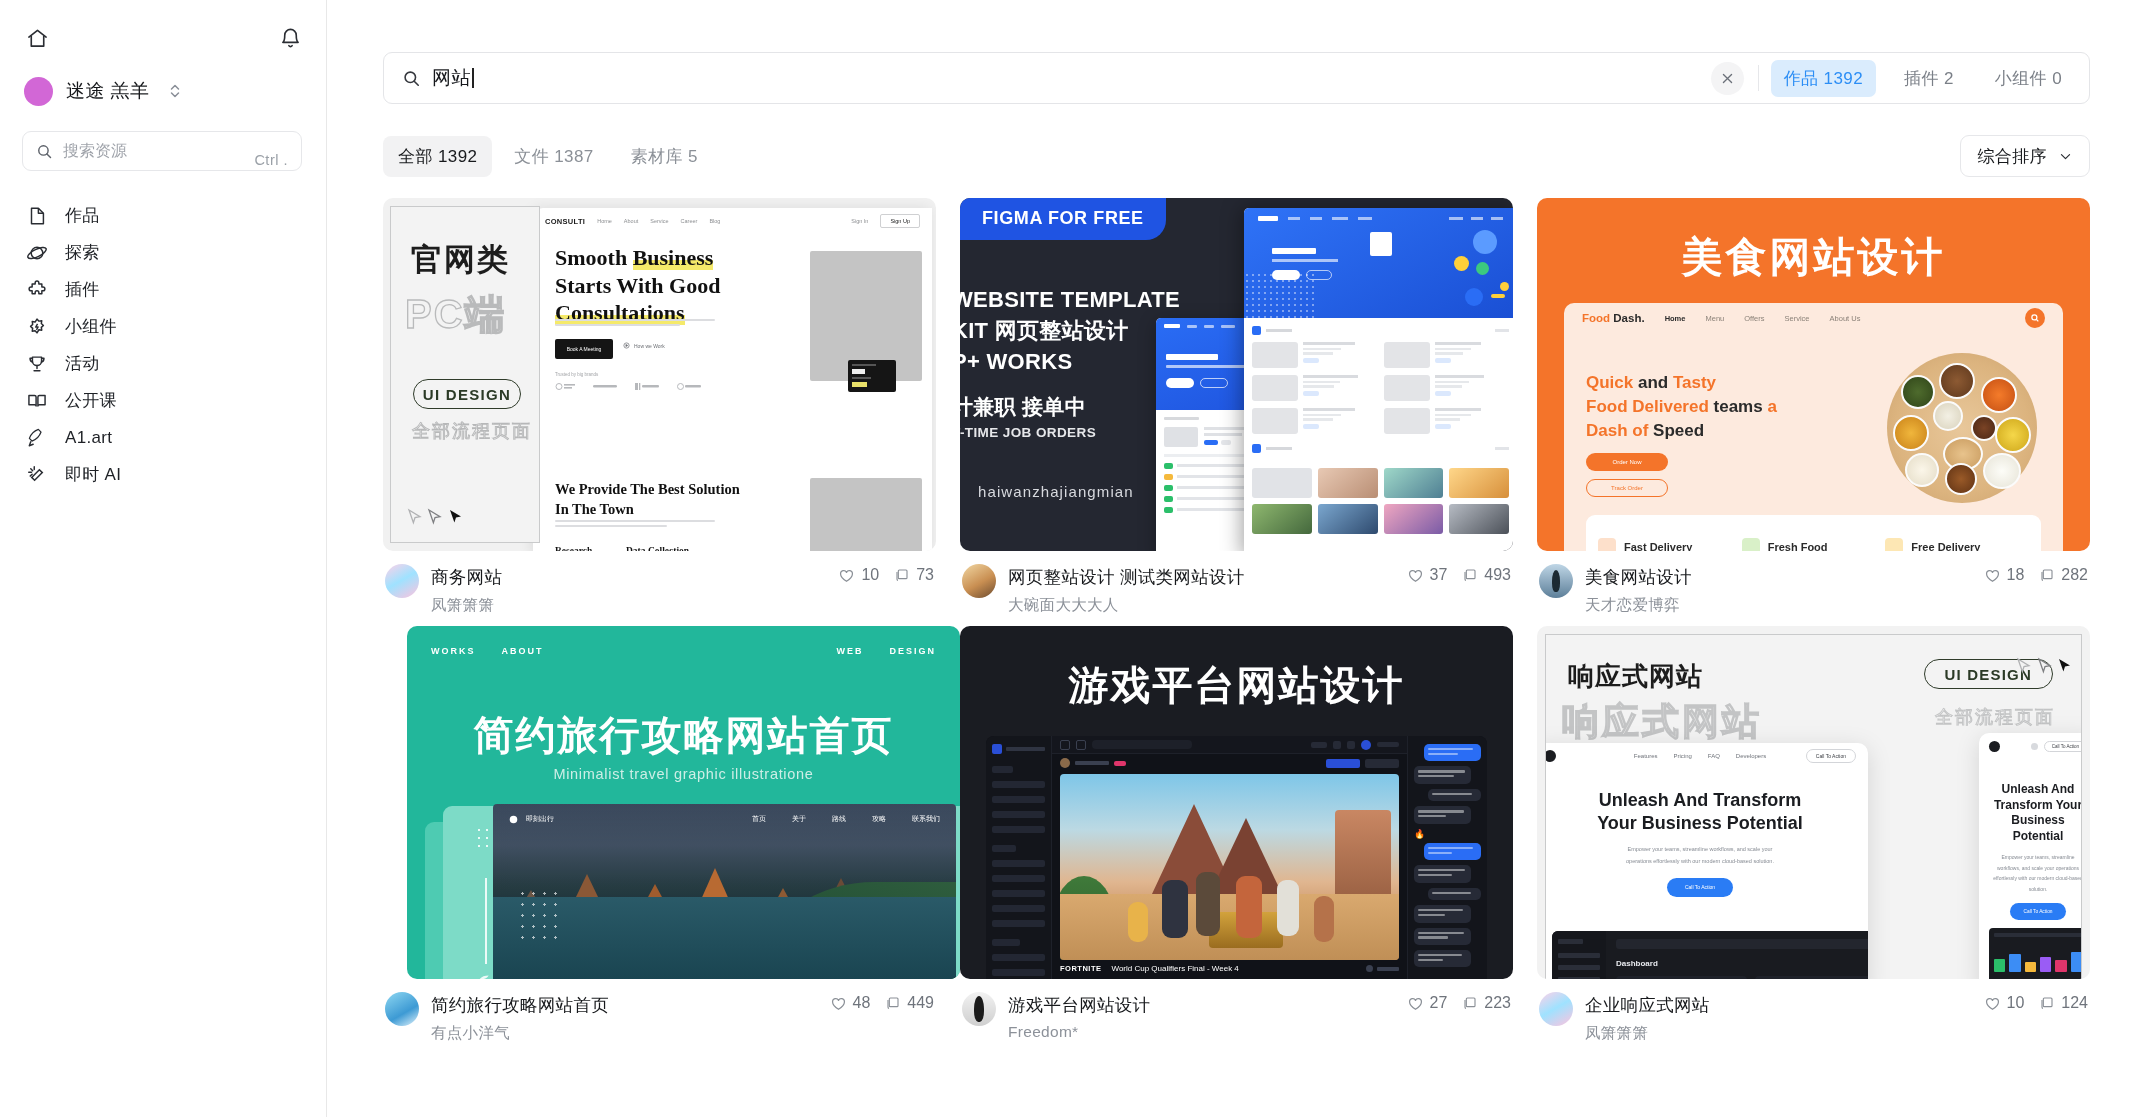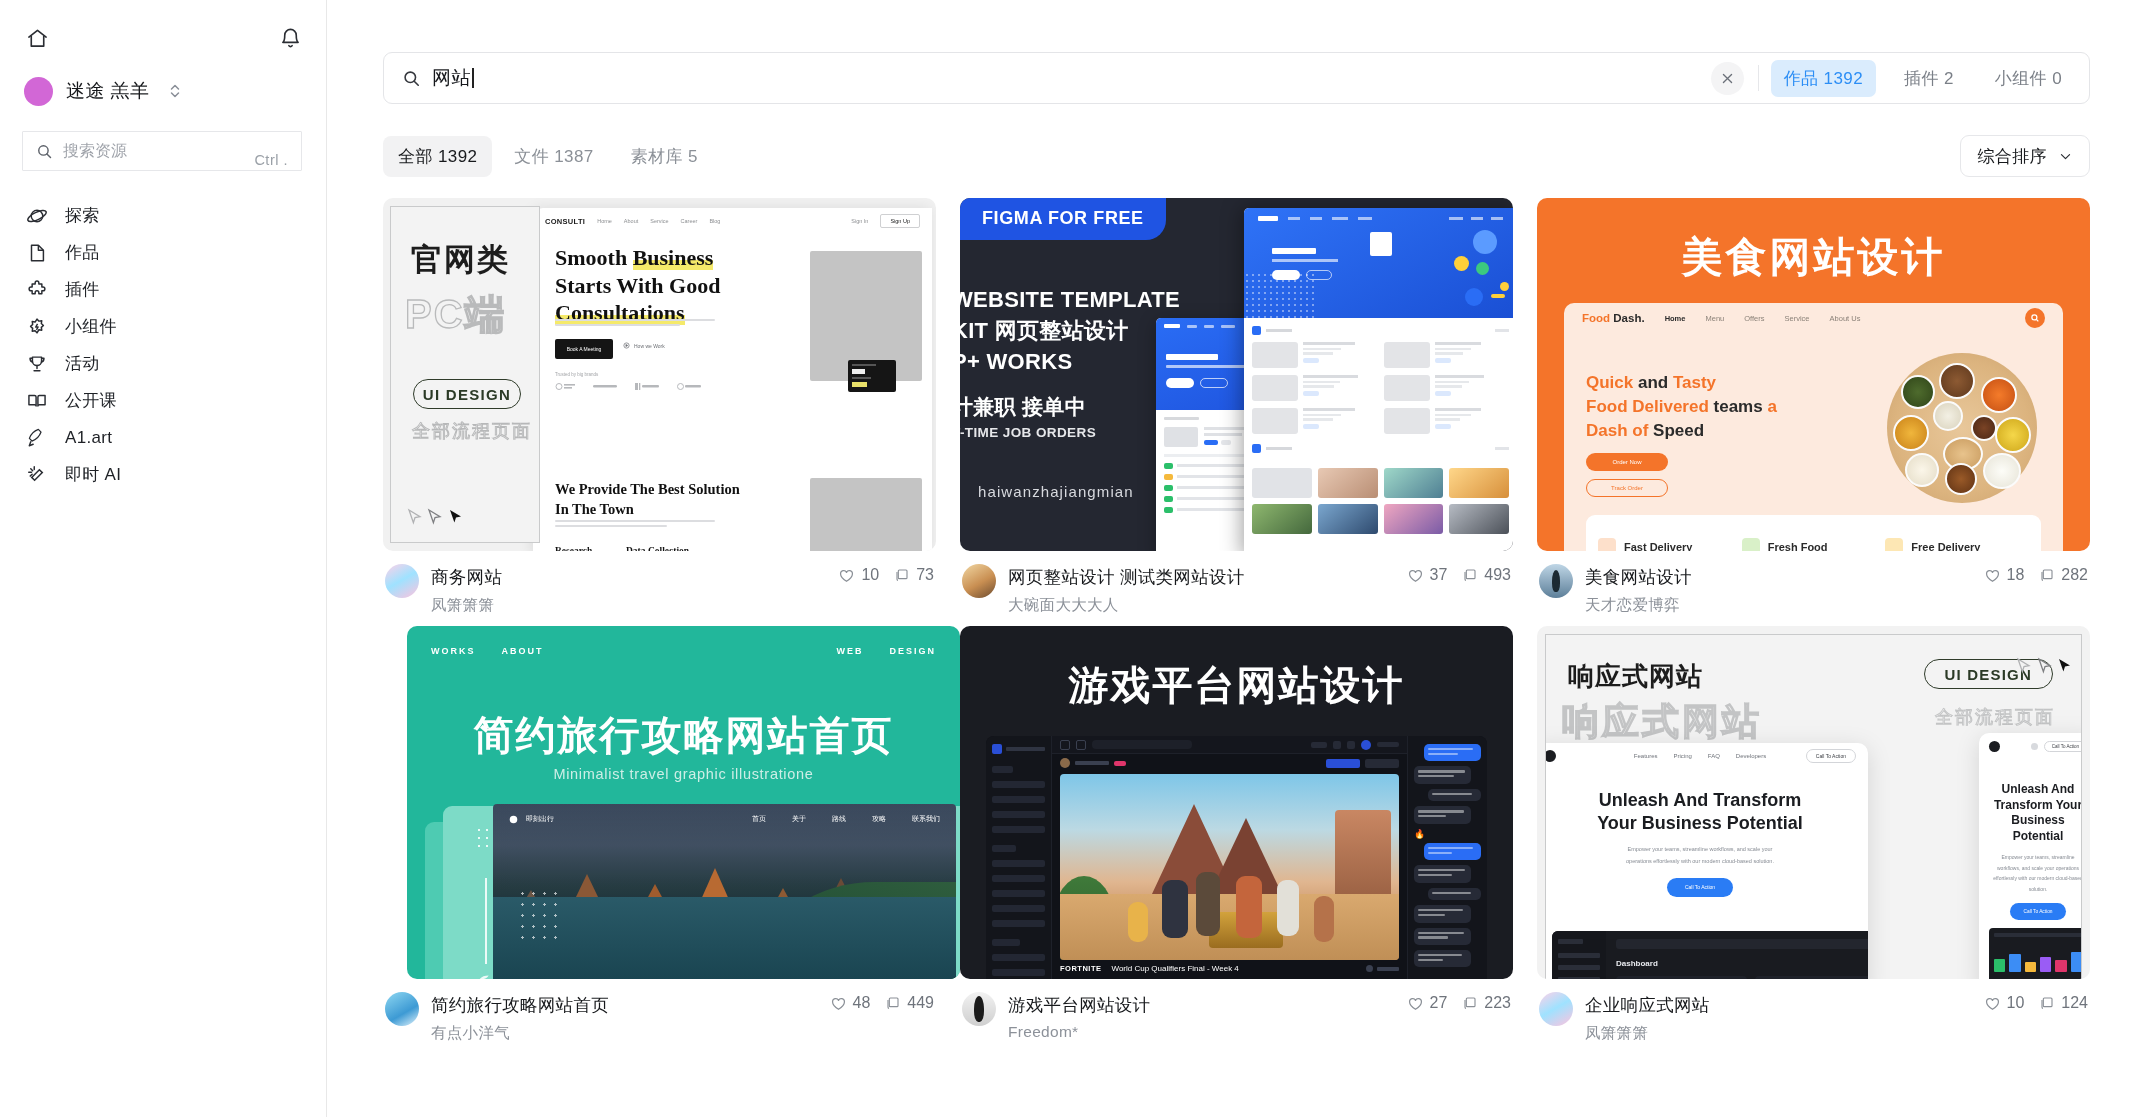--- a/index.html
+++ b/index.html
@@ -28,21 +28,21 @@
     padding: 0 24px; height: 46px; margin-top: 12px;
   }
   .avatar-dot {
     width: 29px; height: 29px; border-radius: 50%;
     background: #d267d6; flex: 0 0 29px;
   }
   .user-name { font-size: 19px; color: #17191c; letter-spacing: .4px; }
   .chev2 { margin-left: 6px; color: #8a8f98; }
   .sb-search {
     margin: 17px 24px 0 22px; height: 40px;
-    border: 1px solid #e6e7ea; border-radius: 1px;
+    border: 1px solid #e6e7ea; border-radius: 9px;
     display: flex; align-items: center; gap: 10px;
     padding: 0 13px; background: #fff;
   }
   .sb-search .ph { font-size: 16px; color: #a0a4ab; flex: 1; }
   .sb-search .kbd { font-size: 14.5px; color: #9aa0a7; letter-spacing: .5px; margin-top: 18px; }
   .sb-nav { margin-top: 26px; }
   .nav-item {
     display: flex; align-items: center; gap: 17px;
     height: 37px; padding: 0 26px; cursor: default;
   }
@@ -308,35 +308,35 @@
             <path d="M15.4 15.4 20.5 20.5"></path>
           </svg>
       </span>
       <span class="ph">搜索资源</span>
       <span class="kbd">Ctrl .</span>
     </div>
 
     <nav class="sb-nav">
       <div class="nav-item">
         <span class="ic">
+            <svg width="22" height="22" viewBox="0 0 24 24" fill="none" stroke="#2a2d33" stroke-width="1.6" stroke-linejoin="round">
+              <path d="M6 3.5h7.5L19 9v11.5H6z"></path>
+              <path d="M13.5 3.5V9H19"></path>
+            </svg>
+          </span>
+        <span class="lbl">作品</span>
+      </div>
+      <div class="nav-item">
+        <span class="ic">
             <svg width="22" height="22" viewBox="0 0 24 24" fill="none" stroke="#2a2d33" stroke-width="1.6" stroke-linecap="round">
               <circle cx="12" cy="12" r="6.3"></circle>
               <ellipse cx="12" cy="12" rx="11" ry="4" transform="rotate(-26 12 12)"></ellipse>
             </svg>
           </span>
         <span class="lbl">探索</span>
-      </div>
-      <div class="nav-item">
-        <span class="ic">
-            <svg width="22" height="22" viewBox="0 0 24 24" fill="none" stroke="#2a2d33" stroke-width="1.6" stroke-linejoin="round">
-              <path d="M6 3.5h7.5L19 9v11.5H6z"></path>
-              <path d="M13.5 3.5V9H19"></path>
-            </svg>
-          </span>
-        <span class="lbl">作品</span>
       </div>
       <div class="nav-item">
         <span class="ic">
             <svg width="22" height="22" viewBox="0 0 24 24" fill="none" stroke="#2a2d33" stroke-width="1.6" stroke-linejoin="round">
               <path d="M10 4.2a2 2 0 1 1 4 0v1.3h3.3v3.3h1.3a2 2 0 1 1 0 4h-1.3v3.3H14v-1.3a2 2 0 1 0-4 0v1.3H6.7v-3.3H5.4a2 2 0 1 1 0-4h1.3V5.5H10z"></path>
             </svg>
           </span>
         <span class="lbl">插件</span>
       </div>
       <div class="nav-item">

